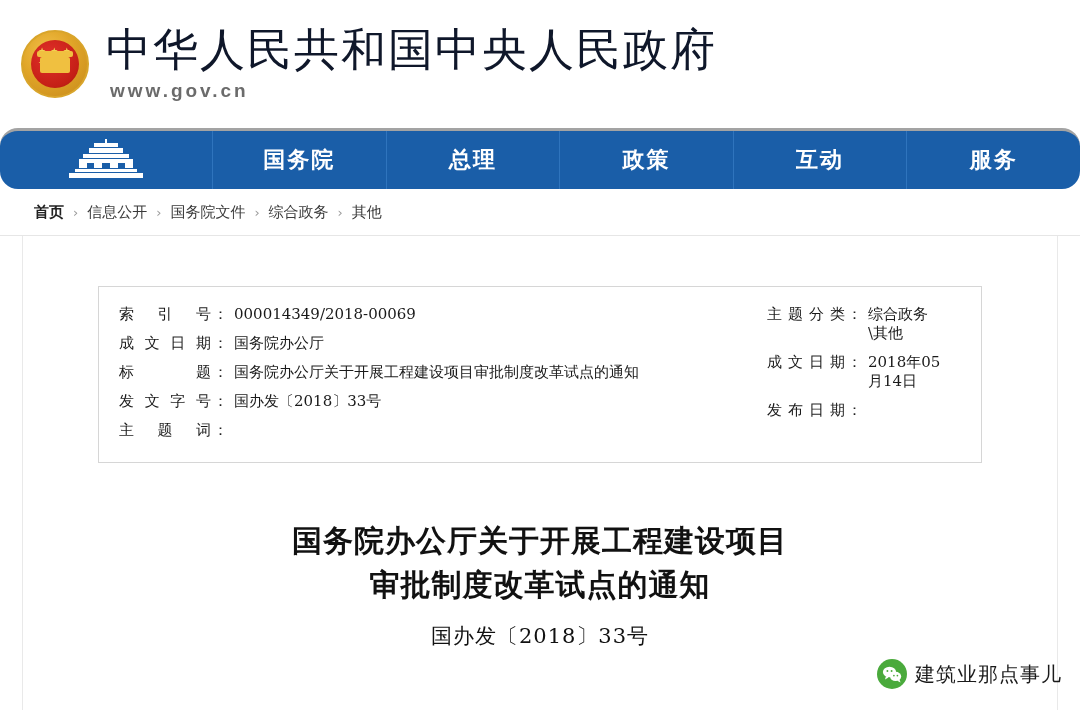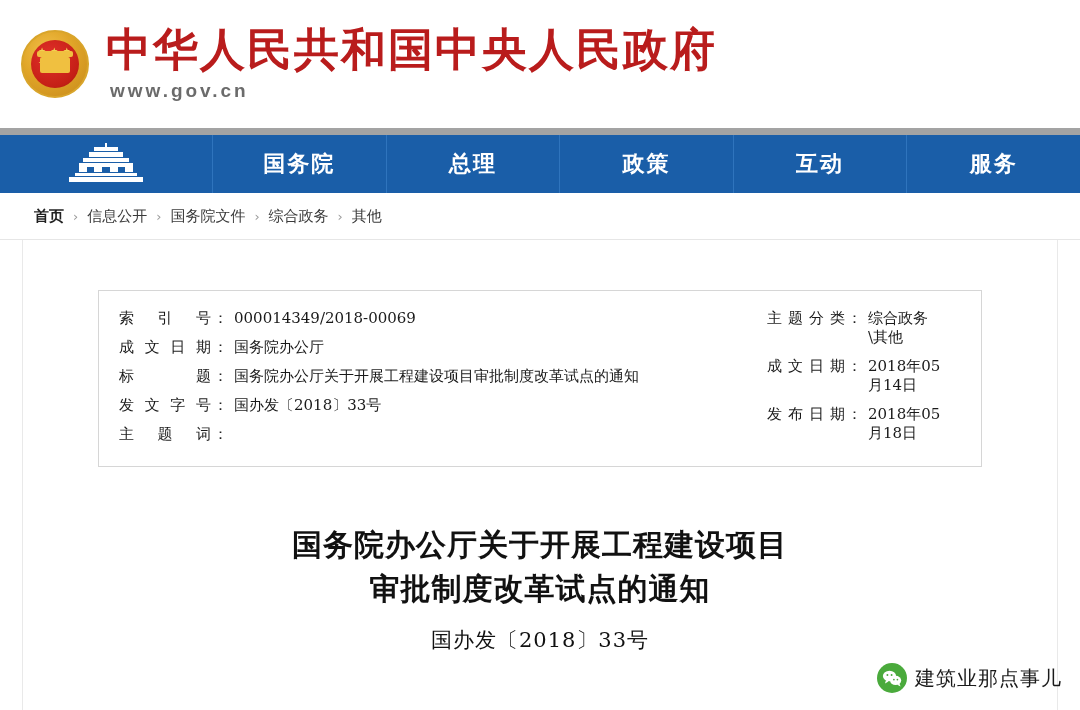--- a/index.html
+++ b/index.html
@@ -72,43 +72,44 @@
     line-height: 12px;
   }
   .title-block {
     display: flex;
     flex-direction: column;
     justify-content: center;
   }
   .gov-title {
     font-family: "DejaVu Serif", "Liberation Serif", serif;
     font-size: 45px;
-    font-weight: bold;
-    color: #b91c1c;
+    font-weight: normal;
+    color: #0f172a;
     letter-spacing: 2px;
     line-height: 1.05;
     white-space: nowrap;
   }
   .gov-url {
     margin-top: 6px;
     margin-left: 4px;
     font-family: "Liberation Sans", sans-serif;
     font-size: 19px;
     font-weight: bold;
     color: #6b6b6b;
     letter-spacing: 3px;
   }
 
   
   .navbar {
     height: 58px;
     background: #1a5ea8;
     display: flex;
     align-items: stretch;
-    border-top: 7px solid #a3a3a3;
+    border-top: 3px solid #a3a3a3;
+    border-radius: 18px;
   }
   .nav-home {
     width: 212px;
     display: flex;
     align-items: center;
     justify-content: center;
     border-right: 1px solid #2f74bd;
   }
   .nav-home svg { display: block; }
   .nav-item {
@@ -342,21 +343,20 @@
 
         <div class="meta-row">
           <span class="meta-label r">成文日期</span>
           <span class="meta-colon">：</span>
           <span class="meta-value">2018年05月14日</span>
         </div>
 
         <div class="meta-row">
           <span class="meta-label r">发布日期</span>
           <span class="meta-colon">：</span>
-          <span class="meta-value">2018年05月18日</span>
         </div>
 
       </div>
     </div>
 
     <div class="doc-title">
       <div>国务院办公厅关于开展工程建设项目</div>
       <div>审批制度改革试点的通知</div>
     </div>
     <div class="doc-number">国办发〔2018〕33号</div>

